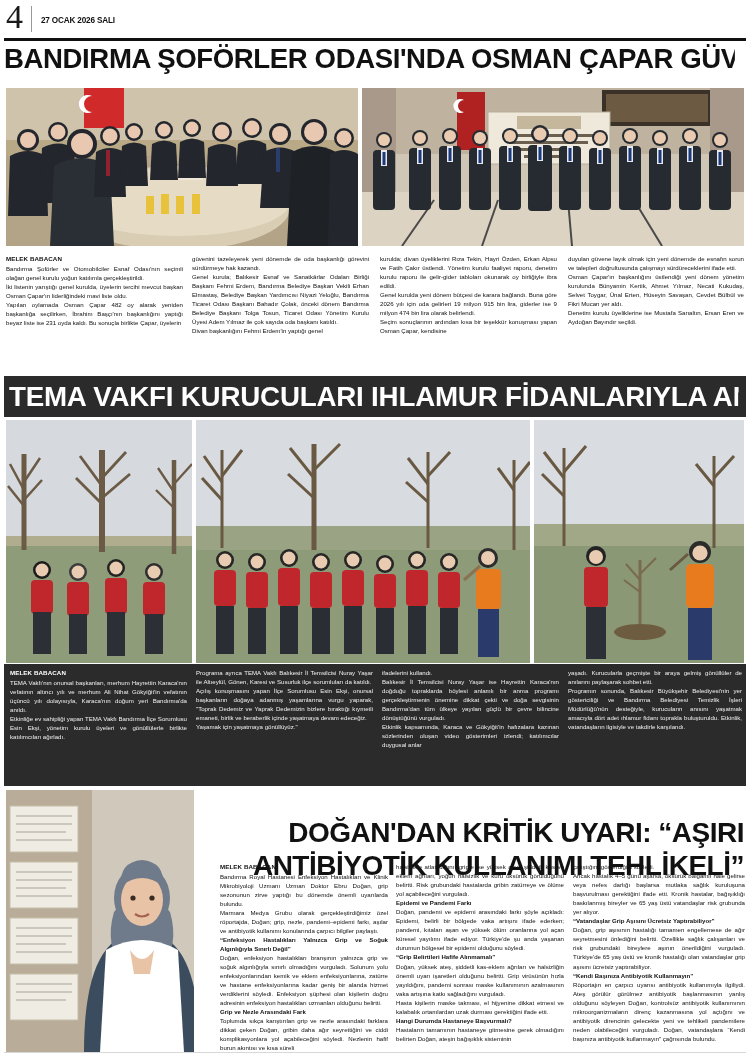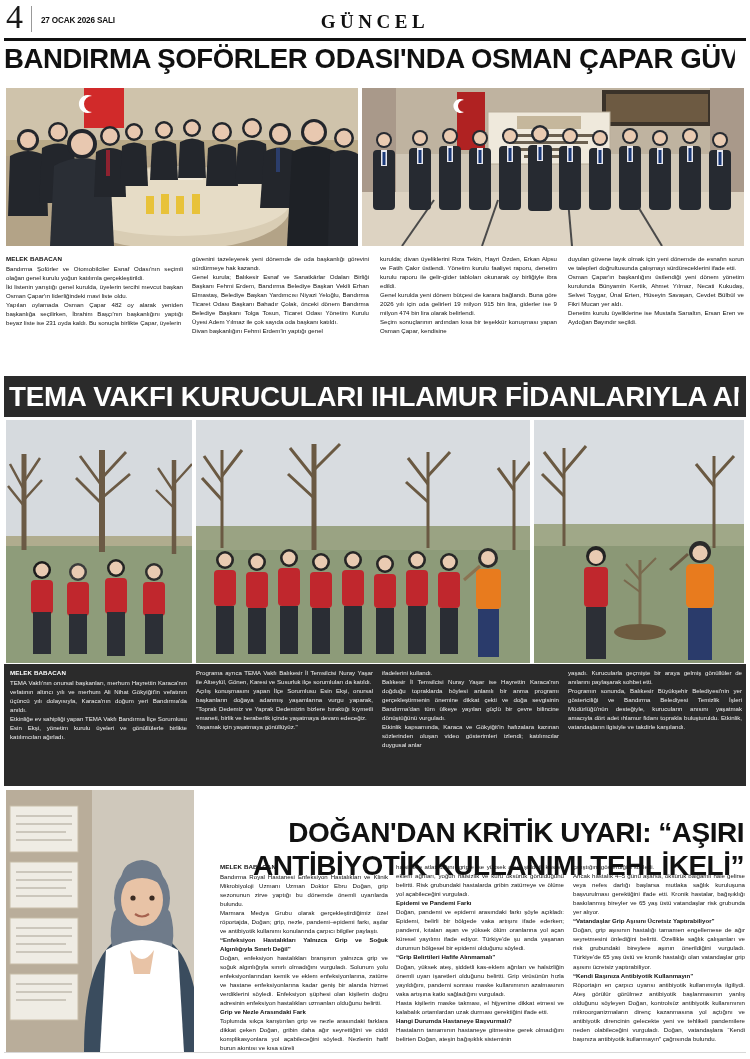--- a/index.html
+++ b/index.html
@@ -120,21 +120,20 @@
 </head>
 <body>
 
 <div class="page">
 
   <div class="masthead">
     <div class="page-number">4</div>
     <div class="mh-divider"></div>
     <div class="mh-date">27 OCAK 2026 SALI</div>
   </div>
-  <div class="mh-section" style="top:11px;">GÜNCEL</div>
 
   <div class="mh-rule"></div>
 
   <div class="headline-bar" id="hl1">BANDIRMA ŞOFÖRLER ODASI'NDA OSMAN ÇAPAR GÜVEN TAZELEDİ</div>
 
   <div class="photo" id="p1">
     <svg width="352" height="158" viewBox="0 0 352 158" preserveAspectRatio="none">
       <rect width="352" height="158" fill="#c8bfae"></rect>
       <rect x="0" y="0" width="352" height="58" fill="#cfc3ab"></rect>
       <rect x="78" y="0" width="40" height="40" fill="#d12a2a"></rect>

